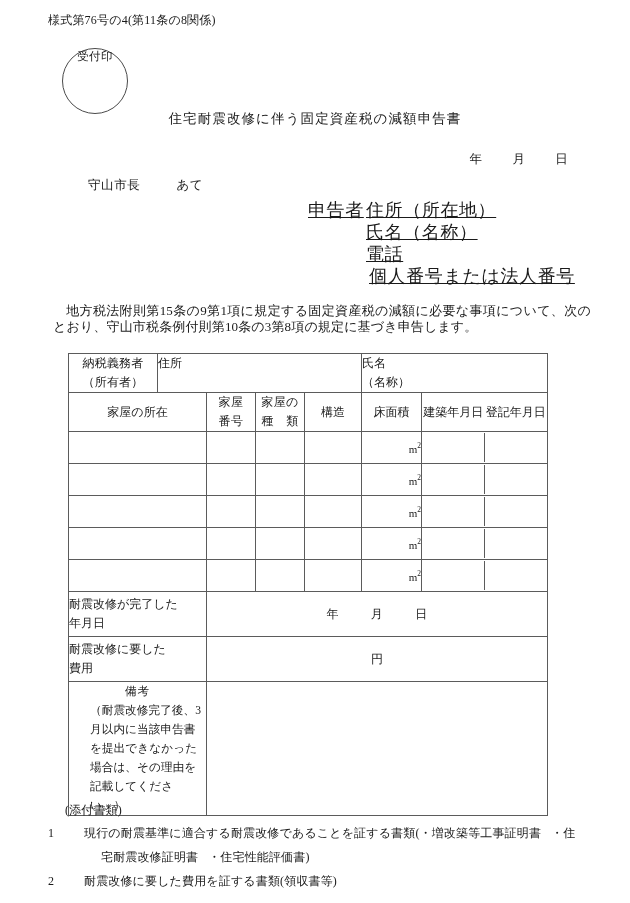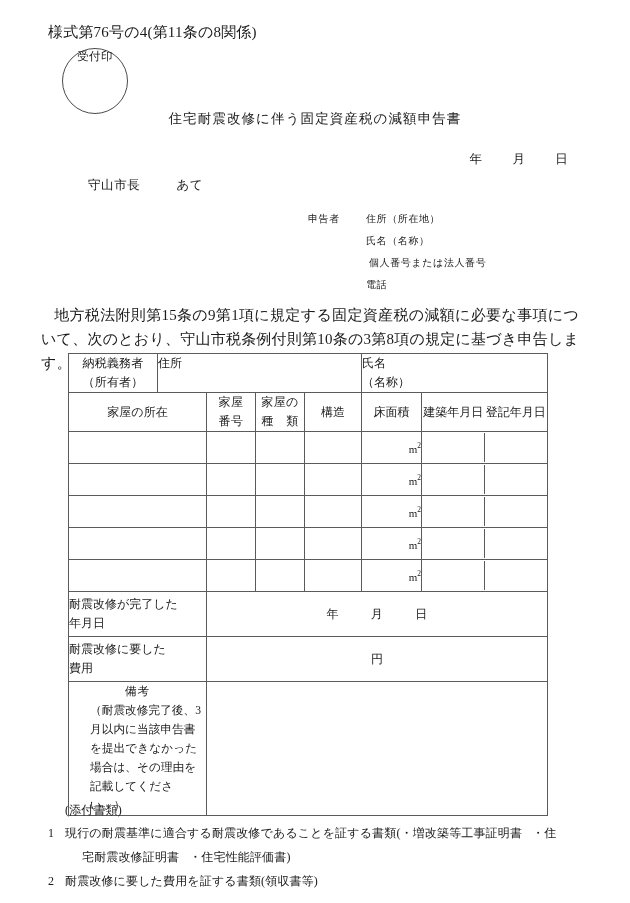--- a/index.html
+++ b/index.html
@@ -18,22 +18,22 @@
   }
   .page {
     position: absolute;
     inset: 0;
   }
 
   
   .form-no {
     position: absolute;
     left: 48px;
-    top: 23px;
-    font-size: 15px;
+    top: 12px;
+    font-size: 12px;
     letter-spacing: 0.2px;
     white-space: nowrap;
   }
   .stamp-circle {
     position: absolute;
     left: 62px;
     top: 48px;
     width: 64px;
     height: 64px;
     border: 1px solid #4a4a4a;
@@ -71,45 +71,46 @@
     top: 177px;
     font-size: 12.5px;
     letter-spacing: 0.6px;
     white-space: nowrap;
   }
   .addressee .gap { display: inline-block; width: 36px; }
 
   .applicant {
     position: absolute;
     left: 308px;
-    top: 212px;
-    font-size: 10px;
+    top: 198px;
+    font-size: 18px;
     letter-spacing: 0.6px;
+    text-decoration: underline;
   }
   .applicant .row {
     display: flex;
     align-items: baseline;
     height: 22px;
     white-space: nowrap;
   }
   .applicant .lead {
     width: 58px;
     flex: none;
   }
   .applicant .val { flex: none; }
   .applicant .row.indent .val { padding-left: 3px; }
 
   
   .body-para {
     position: absolute;
-    left: 41px;
+    left: 53px;
     top: 303px;
     width: 538px;
-    font-size: 15px;
-    line-height: 24px;
+    font-size: 13px;
+    line-height: 16px;
     letter-spacing: 0.15px;
     text-align: justify;
   }
   .body-para .indent1 { display: inline-block; width: 13px; }
 
   
   .form-table {
     position: absolute;
     left: 68px;
     top: 353px;
@@ -175,20 +176,21 @@
     display: flex;
     line-height: 24px;
   }
   .attach .num {
     width: 17px;
     flex: none;
   }
   .attach .txt {
     flex: 1;
     text-indent: 0;
+    margin-left: 19px;
   }
   .attach .txt .cont { display: block; padding-left: 17px; }
   .sp-s { display: inline-block; width: 10px; }
 </style>
 </head>
 <body>
 
 <div class="page">
 
   <div class="form-no">様式第76号の4(第11条の8関係)</div>
@@ -209,27 +211,27 @@
 
   <div class="applicant">
     <div class="row">
       <span class="lead">申告者</span>
       <span class="val">住所（所在地）</span>
     </div>
     <div class="row">
       <span class="lead"></span>
       <span class="val">氏名（名称）</span>
     </div>
+    <div class="row">
+      <span class="lead"></span>
+      <span class="val">電話</span>
+    </div>
     <div class="row indent">
       <span class="lead"></span>
       <span class="val">個人番号または法人番号</span>
-    </div>
-    <div class="row">
-      <span class="lead"></span>
-      <span class="val">電話</span>
     </div>
   </div>
 
   <div class="body-para">
     <span class="indent1"></span><span>地方税法附則第15条の9第1項に規定する固定資産税の減額に必要な事項について、次のとお</span><span>り、守山市税条例付則第10条の3第8項の規定に基づき申告します。</span>
   </div>
 
   <table class="form-table">
     <colgroup>
       <col style="width:38px">

